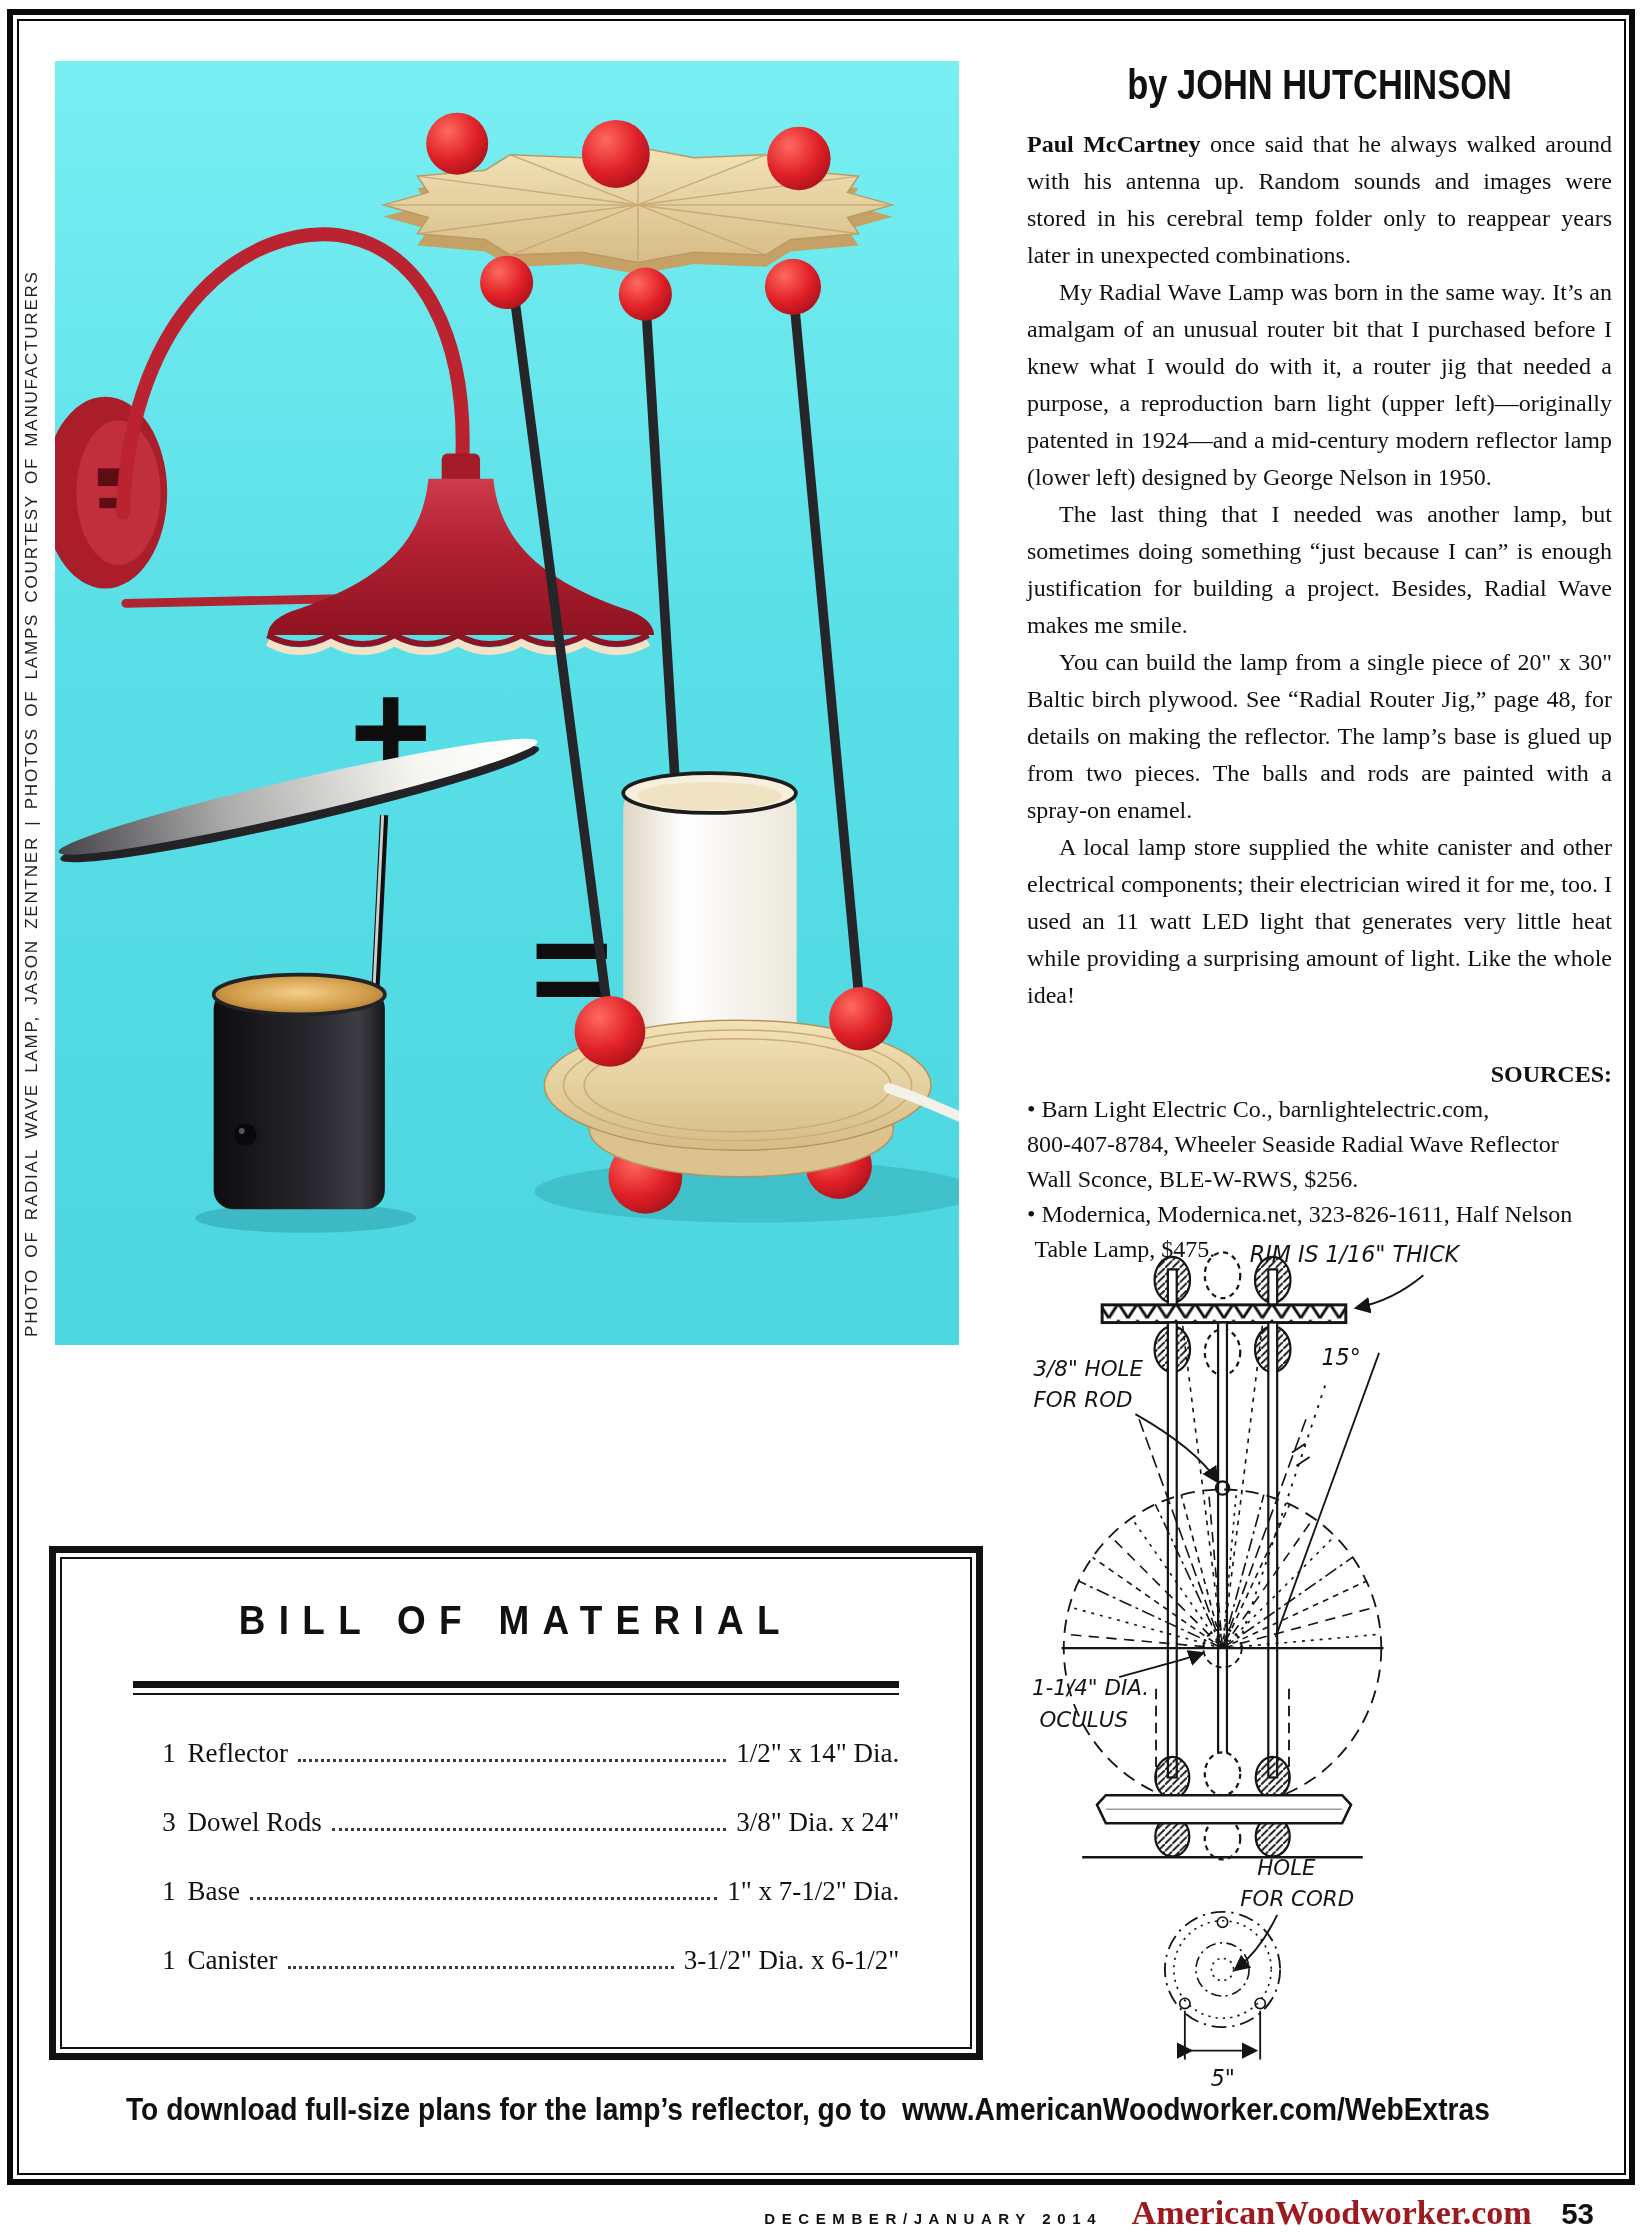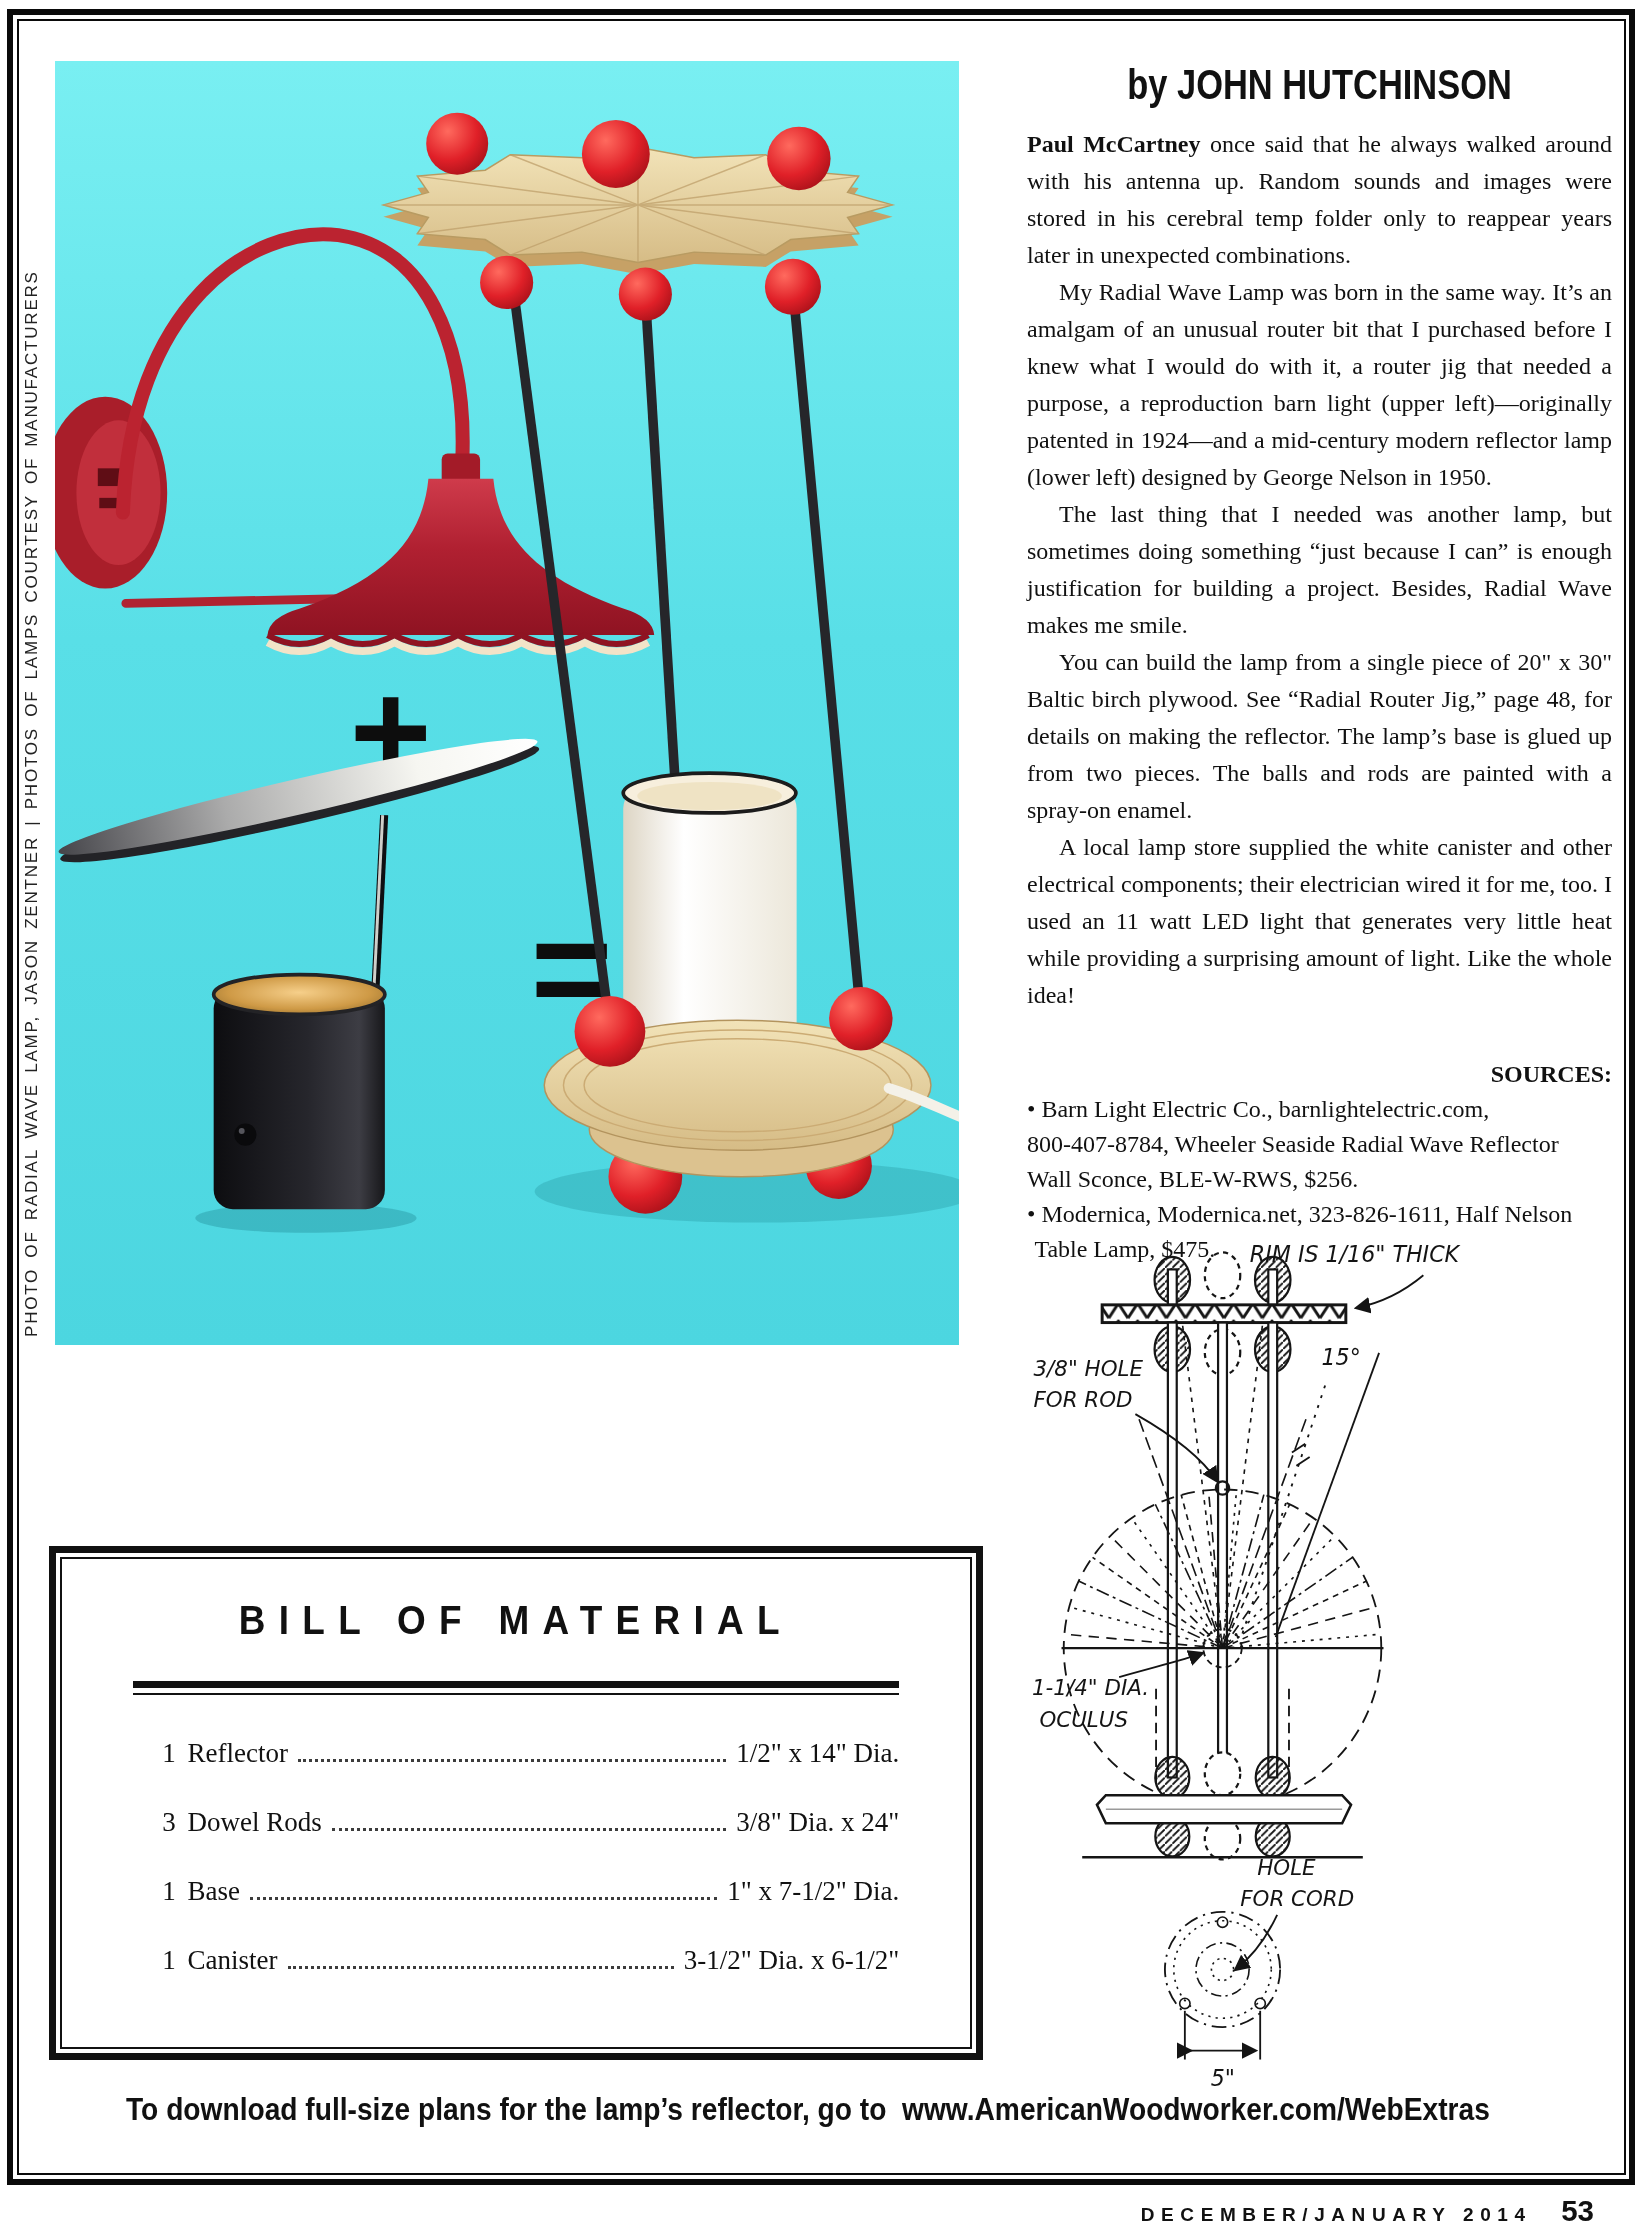--- a/index.html
+++ b/index.html
@@ -47,21 +47,21 @@
   .bom-name{margin-left:11.8px;flex:none;}
   .bom-leader{flex:1;border-bottom:3.7px dotted #3c3c3c;margin:0 10.3px;height:20px;}
   .bom-size{flex:none;white-space:pre;}
   
   .download{position:absolute;left:105px;top:2071px;width:1476px;display:flex;
             align-items:center;gap:20.7px;}
   .dl-text{font-size:32px;font-weight:bold;white-space:nowrap;transform:scaleX(0.88);
            transform-origin:left;}
   
   .footer{position:absolute;top:2194px;right:53px;display:flex;align-items:baseline;gap:29.5px;}
-  .footer .issue{font-size:19px;font-weight:bold;letter-spacing:6.6px;white-space:nowrap;}
+  .footer .issue{font-size:15px;font-weight:bold;letter-spacing:6.6px;white-space:nowrap;}
   .footer .site{font-family:"Liberation Serif",serif;font-weight:bold;font-size:34px;color:#9d1b20;}
   .footer .pageno{font-size:29.5px;font-weight:bold;}
   
   .drawing{position:absolute;left:1032px;top:1231px;}
   .hand{font-family:"DejaVu Sans",sans-serif;font-style:italic;font-size:30px;fill:#141414;}
   .hand-sm{font-family:"DejaVu Sans",sans-serif;font-style:italic;font-size:29px;fill:#141414;}
   svg text{user-select:none;}
 </style>
 </head>
 <body>
@@ -392,17 +392,18 @@
       <circle cx="70" cy="80" r="5" fill="#ffffff"></circle>
     </svg>
     <div class="dl-text">
       <span>To download full-size plans for the lamp’s reflector, go to</span>&nbsp;
       <span>www.AmericanWoodworker.com/WebExtras</span>
     </div>
   </div>
 
   <div class="footer">
     <span class="issue">DECEMBER/JANUARY 2014</span>
+    <span class="site">AmericanWoodworker.com</span>
     <span class="pageno">53</span>
   </div>
 
 </div>
 
 
 </body></html>

